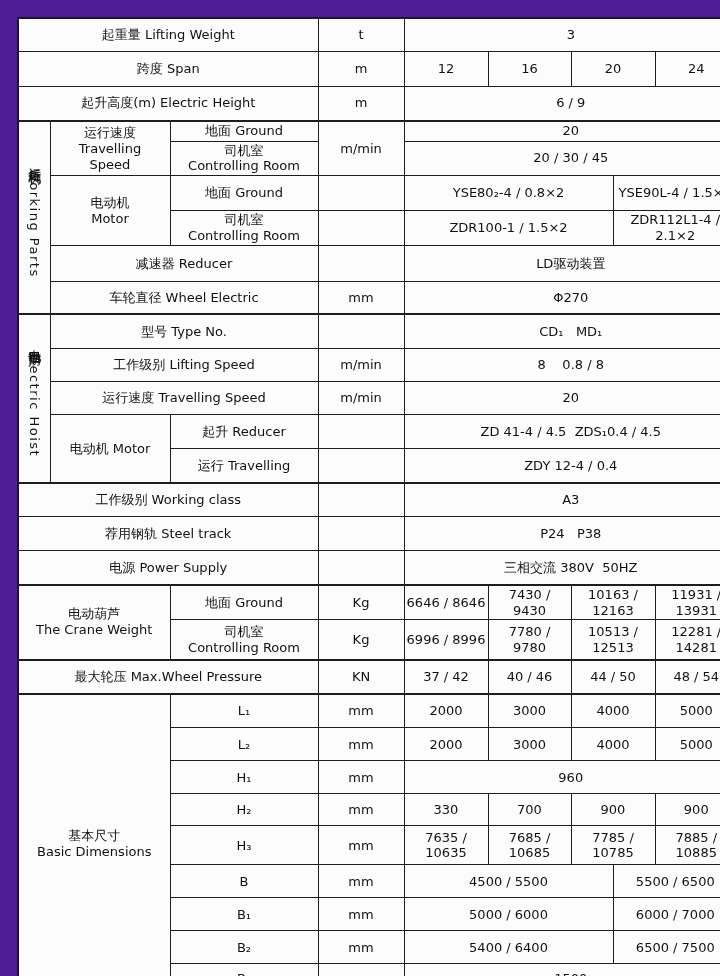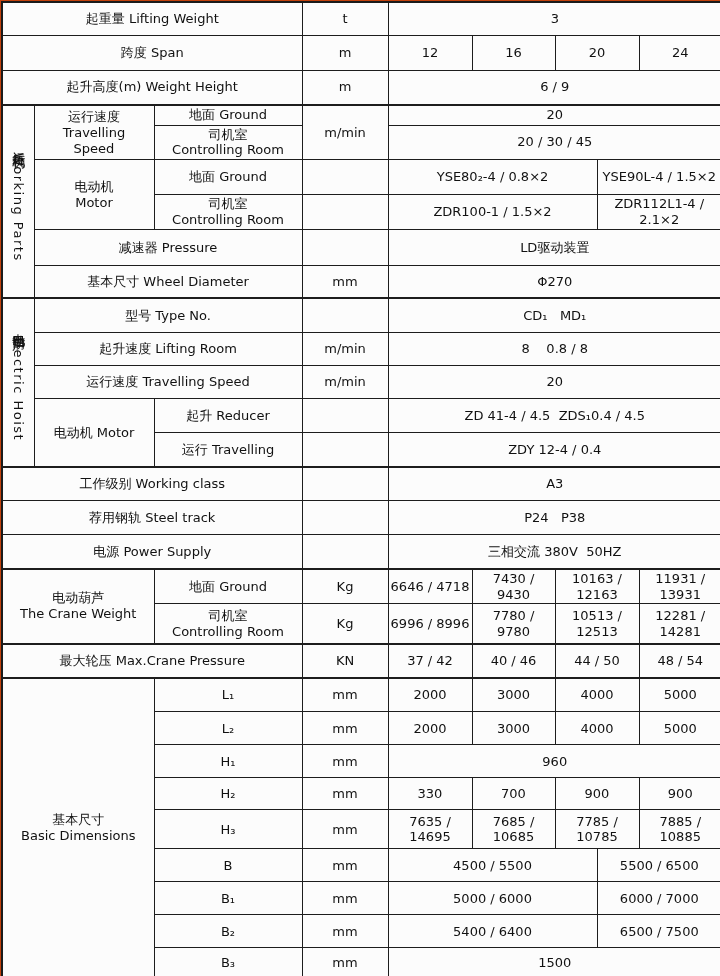--- a/index.html
+++ b/index.html
@@ -1,19 +1,19 @@
 <!DOCTYPE html>
 <html><head>
 <meta charset="utf-8">
 <style>
   html, body { margin: 0; padding: 0; background: #ffffff; }
   .page {
-    width: 720px; height: 976px; background: #c2410c;
+    width: 720px; height: 976px; background: #4c1d95;
     font-family: "DejaVu Sans", "Liberation Sans", sans-serif;
-    color: #111; box-sizing: border-box; padding: 1px;
+    color: #111; box-sizing: border-box; padding: 17px;
   }
   table.spec {
     border-collapse: collapse; table-layout: fixed;
     width: 718px; border: 2px solid #1a1a1a; background: #fcfcfc;
   }
   table.spec td {
     border: 1px solid #1d1d1d;
     text-align: center; vertical-align: middle;
     font-size: 13px; line-height: 1.22; padding: 1px 2px;
     overflow: hidden; white-space: pre-line;
@@ -55,21 +55,21 @@
         </tr>
         <tr style="height: 35px;">
           <td colspan="3" class="label">跨度  Span</td>
           <td class="unit">m</td>
           <td colspan="2" class="data">12</td>
           <td colspan="2" class="data">16</td>
           <td colspan="2" class="data">20</td>
           <td colspan="2" class="data">24</td>
         </tr>
         <tr style="height: 35px;">
-          <td colspan="3" class="label">起升高度(m) Weight Height</td>
+          <td colspan="3" class="label">起升高度(m) Electric Height</td>
           <td class="unit">m</td>
           <td colspan="8" class="data">6 / 9</td>
         </tr>
         <tr class="thick-top" style="height: 20px;">
           <td rowspan="6" class="vgroup">运行机构&nbsp;Working Parts</td>
           <td rowspan="2" class="group">运行速度
 Travelling
 Speed</td>
           <td class="sublabel">地面 Ground</td>
           <td rowspan="2" class="unit">m/min</td>
@@ -90,37 +90,37 @@
         </tr>
         <tr style="height: 35px;">
           <td class="sublabel">司机室
 Controlling Room</td>
           <td class="unit"></td>
           <td colspan="5" class="data">ZDR100-1 / 1.5×2</td>
           <td colspan="3" class="data">ZDR112L1-4 /
 2.1×2</td>
         </tr>
         <tr style="height: 36px;">
-          <td colspan="2" class="label">减速器 Pressure</td>
+          <td colspan="2" class="label">减速器 Reducer</td>
           <td class="unit"></td>
           <td colspan="8" class="data">LD驱动装置</td>
         </tr>
         <tr style="height: 32px;">
-          <td colspan="2" class="label">基本尺寸 Wheel Diameter</td>
+          <td colspan="2" class="label">车轮直径 Wheel Electric</td>
           <td class="unit">mm</td>
           <td colspan="8" class="data">Φ270</td>
         </tr>
         <tr class="thick-top" style="height: 35px;">
           <td rowspan="5" class="vgroup">电动葫芦&nbsp;Electric Hoist</td>
           <td colspan="2" class="label">型号 Type No.</td>
           <td class="unit"></td>
           <td colspan="8" class="data">CD₁&nbsp;&nbsp;&nbsp;MD₁</td>
         </tr>
         <tr style="height: 33px;">
-          <td colspan="2" class="label">起升速度 Lifting Room</td>
+          <td colspan="2" class="label">工作级别 Lifting Speed</td>
           <td class="unit">m/min</td>
           <td colspan="8" class="data">8&nbsp;&nbsp;&nbsp;&nbsp;0.8 / 8</td>
         </tr>
         <tr style="height: 33px;">
           <td colspan="2" class="label">运行速度 Travelling Speed</td>
           <td class="unit">m/min</td>
           <td colspan="8" class="data">20</td>
         </tr>
         <tr style="height: 34px;">
           <td rowspan="2" class="group">电动机 Motor</td>
@@ -146,40 +146,40 @@
         <tr style="height: 34px;">
           <td colspan="3" class="label">电源 Power Supply</td>
           <td class="unit"></td>
           <td colspan="8" class="data">三相交流 380V&nbsp;&nbsp;50HZ</td>
         </tr>
         <tr class="thick-top" style="height: 34px;">
           <td colspan="2" rowspan="2" class="group2">电动葫芦
 The Crane Weight</td>
           <td class="sublabel">地面 Ground</td>
           <td class="unit">Kg</td>
-          <td colspan="2" class="data">6646 / 4718</td>
+          <td colspan="2" class="data">6646 / 8646</td>
           <td colspan="2" class="data">7430 / 9430</td>
           <td colspan="2" class="data">10163 /
 12163</td>
           <td colspan="2" class="data">11931 /
 13931</td>
         </tr>
         <tr style="height: 40px;">
           <td class="sublabel">司机室
 Controlling Room</td>
           <td class="unit">Kg</td>
           <td colspan="2" class="data">6996 / 8996</td>
           <td colspan="2" class="data">7780 / 9780</td>
           <td colspan="2" class="data">10513 /
 12513</td>
           <td colspan="2" class="data">12281 /
 14281</td>
         </tr>
         <tr class="thick-top" style="height: 34px;">
-          <td colspan="3" class="label">最大轮压 Max.Crane Pressure</td>
+          <td colspan="3" class="label">最大轮压 Max.Wheel Pressure</td>
           <td class="unit">KN</td>
           <td colspan="2" class="data">37 / 42</td>
           <td colspan="2" class="data">40 / 46</td>
           <td colspan="2" class="data">44 / 50</td>
           <td colspan="2" class="data">48 / 54</td>
         </tr>
         <tr class="thick-top" style="height: 34px;">
           <td colspan="2" rowspan="9" class="group2">基本尺寸
 Basic Dimensions</td>
           <td class="sublabel">L₁</td>
@@ -207,21 +207,21 @@
           <td class="unit">mm</td>
           <td colspan="2" class="data">330</td>
           <td colspan="2" class="data">700</td>
           <td colspan="2" class="data">900</td>
           <td colspan="2" class="data">900</td>
         </tr>
         <tr style="height: 39px;">
           <td class="sublabel">H₃</td>
           <td class="unit">mm</td>
           <td colspan="2" class="data">7635 /
-14695</td>
+10635</td>
           <td colspan="2" class="data">7685 /
 10685</td>
           <td colspan="2" class="data">7785 /
 10785</td>
           <td colspan="2" class="data">7885 /
 10885</td>
         </tr>
         <tr style="height: 33px;">
           <td class="sublabel">B</td>
           <td class="unit">mm</td>

